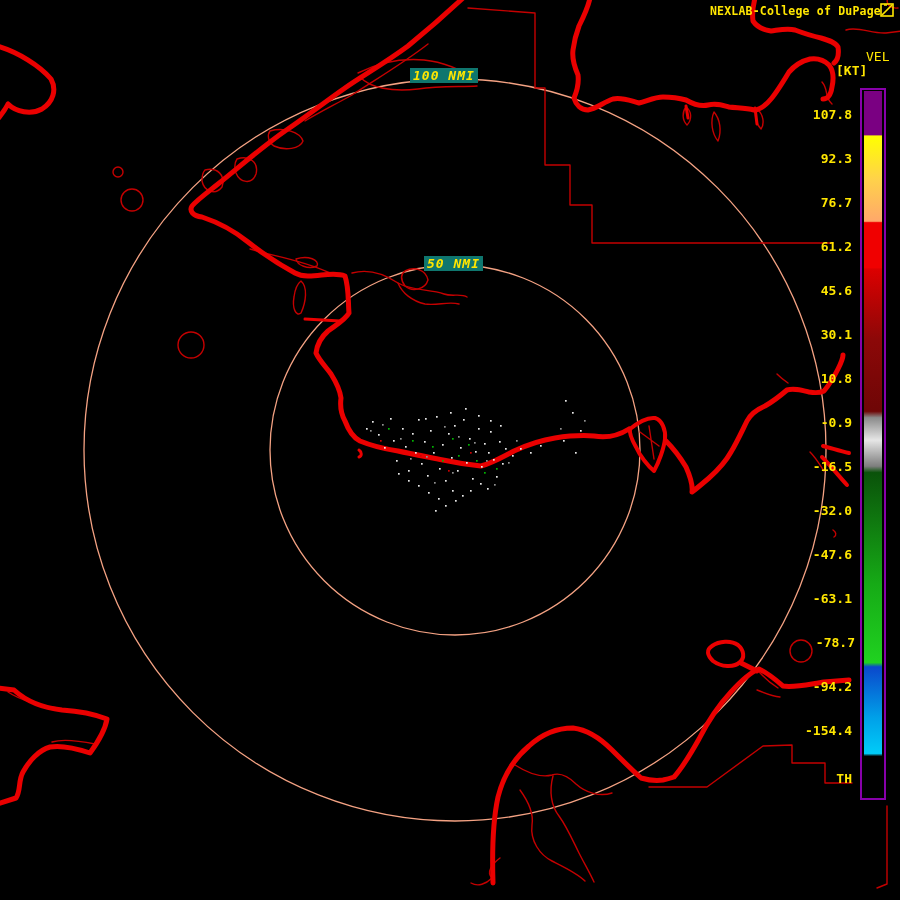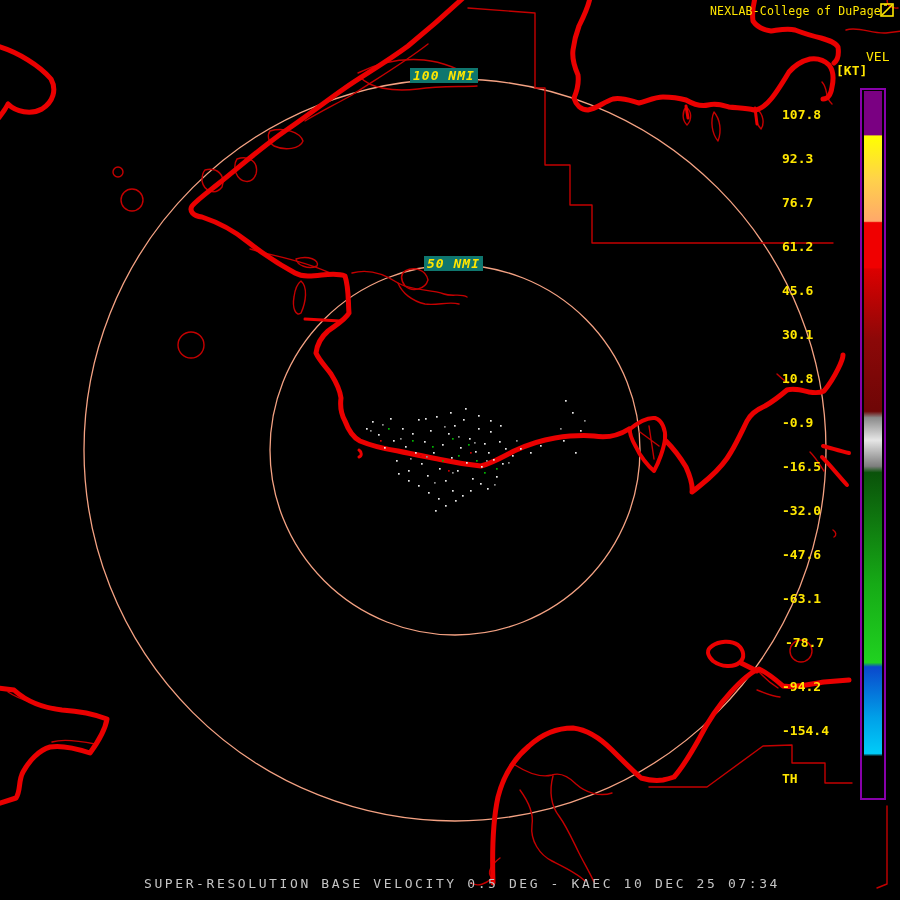--- a/index.html
+++ b/index.html
@@ -1,38 +1,38 @@
 <!DOCTYPE html>
 <html style="--bg: #000000; --yellow: #ffe600; --gray: #c4c4c4; --barborder: #8800aa;"><head>
 <meta charset="utf-8">
 <style>
   html,body{margin:0;padding:0;background:#000;}
   #screen{position:relative;width:900px;height:900px;background:var(--bg,#000);overflow:hidden;
           font-family:"DejaVu Sans Mono","Liberation Mono",monospace;}
   #mapsvg{position:absolute;left:0;top:0;}
   .ylw{color:var(--yellow,#ffe600);}
-  #title-bar{position:absolute;left:710px;top:4px;font-size:11.5px;font-weight:normal;
+  #title-bar{position:absolute;left:710px;top:4px;font-size:11.5px;font-weight:bold;
              letter-spacing:0.2px;white-space:nowrap;}
   #cod-logo{position:absolute;left:880px;top:3px;width:14px;height:14px;}
   #vel-label{position:absolute;left:866px;top:49px;font-size:13px;font-weight:normal;}
   #kt-label{position:absolute;left:836px;top:63px;font-size:13px;font-weight:bold;}
   #colorbar{position:absolute;left:860px;top:88px;width:26px;height:712px;
             border:2px solid var(--barborder,#8800aa);box-sizing:border-box;background:#000;}
   #colorbar-inner{position:absolute;left:2px;top:1px;width:18px;height:704px;
     background:linear-gradient(to bottom,
       #7a0082 0%, #7a0082 6.2%,
       #ffff00 6.4%, #ffd24a 12.5%, #ffa86a 18.5%,
       #f00000 18.7%, #f00000 25.1%,
       #dc0000 25.3%, #8c0808 35.3%,
       #6e0606 45.5%,
       #8a8a8a 46.4%, #e6e6e6 49.6%, #7e7e7e 53.3%,
       #0a520a 54.2%, #16aa16 70%, #20d220 81.2%,
       #0a48cc 81.8%, #00a0e8 89%, #00ccf8 94.1%,
       #000000 94.5%, #000000 100%);}
-  .bar-tick{position:absolute;width:70px;text-align:left;font-size:13px;font-weight:bold;
+  .bar-tick{position:absolute;width:70px;text-align:right;font-size:13px;font-weight:bold;
             color:var(--yellow,#ffe600);white-space:nowrap;}
   .ring-label{position:absolute;color:var(--yellow,#ffe600);font-size:13px;font-weight:bold;
               font-style:italic;background:#0f766e;padding:0 3px;letter-spacing:1px;white-space:nowrap;}
   #lbl100{left:410px;top:68px;}
   #lbl50{left:424px;top:256px;}
   #caption{position:absolute;left:132px;top:876px;width:660px;text-align:center;
            color:var(--gray,#c4c4c4);font-size:13px;letter-spacing:2.6px;white-space:nowrap;}
 </style>
 </head>
 <body>
@@ -233,14 +233,13 @@
       <div class="bar-tick" style="top: 459px; right: 48px;">-16.5</div>
       <div class="bar-tick" style="top: 503px; right: 48px;">-32.0</div>
       <div class="bar-tick" style="top: 547px; right: 48px;">-47.6</div>
       <div class="bar-tick" style="top: 591px; right: 48px;">-63.1</div>
       <div class="bar-tick" style="top: 635px; right: 45px;">-78.7</div>
       <div class="bar-tick" style="top: 679px; right: 48px;">-94.2</div>
       <div class="bar-tick" style="top: 723px; right: 48px;">-154.4</div>
       <div class="bar-tick" style="top: 771px; right: 48px;">TH</div>
     </div>
 
-  <div id="caption">SUPER-RESOLUTION BASE VELOCITY 0.5 DEG - KAEC 10 DEC 25 07:34</div>
 </div>
 
 </body></html>

